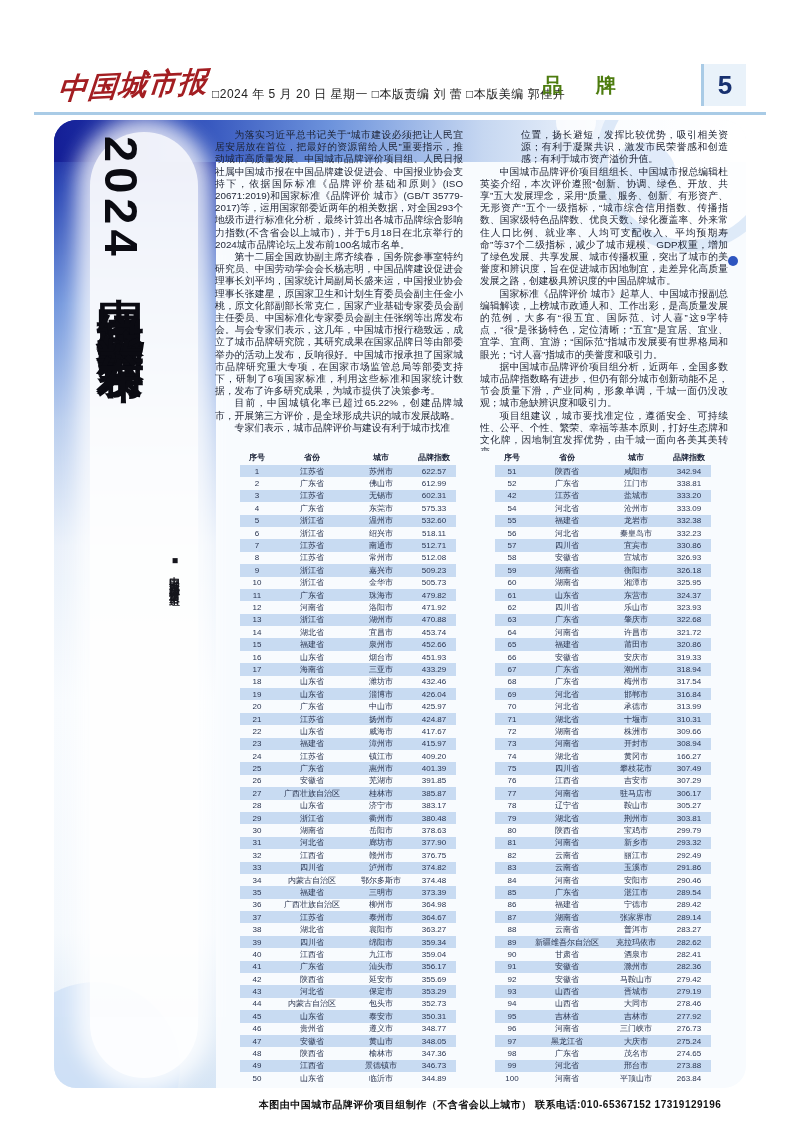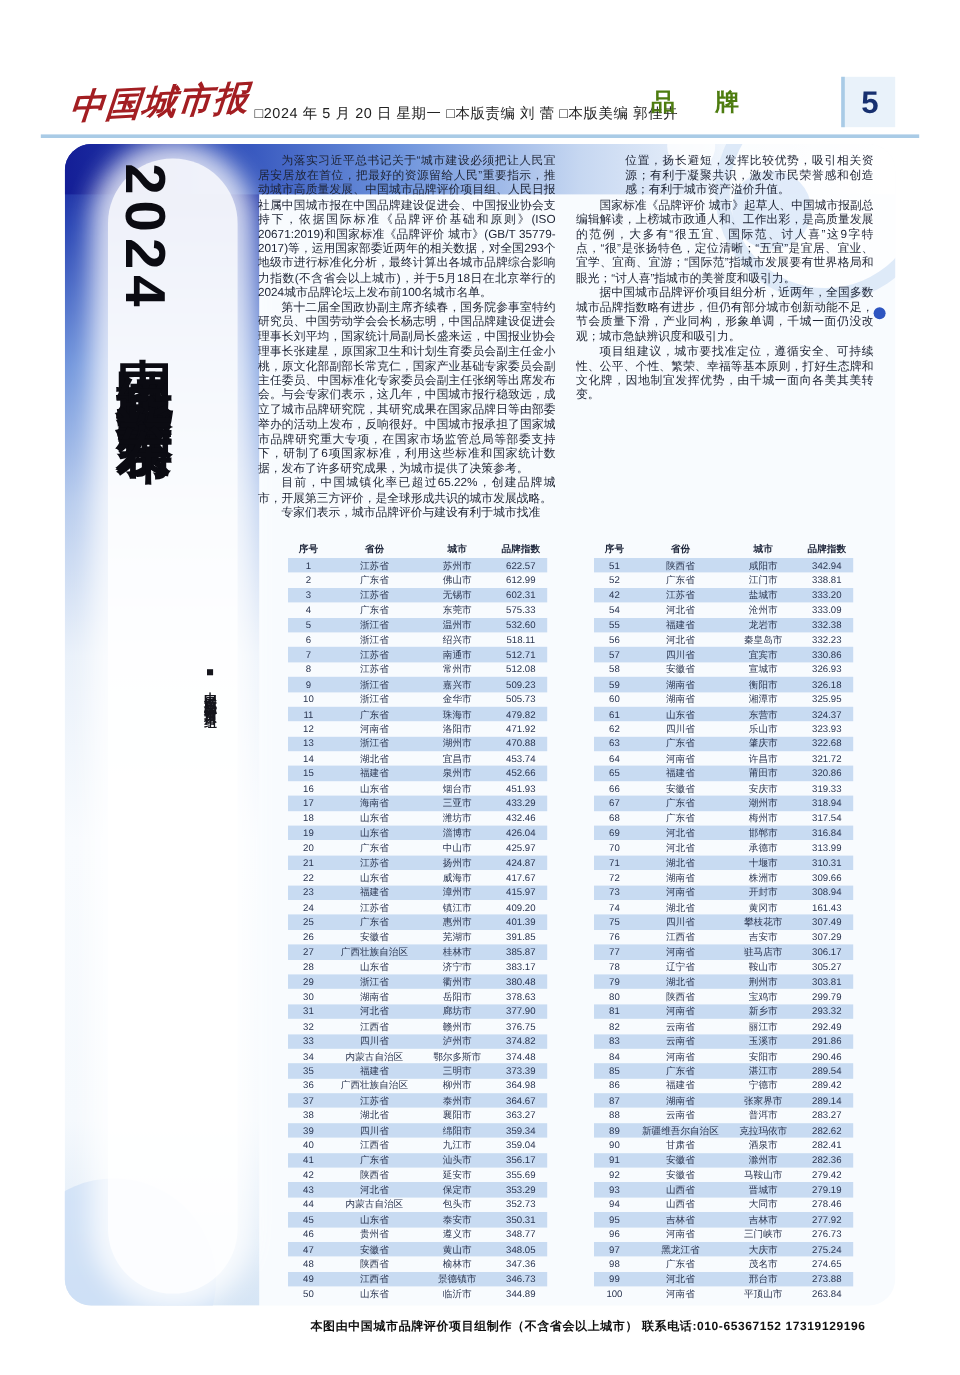--- a/index.html
+++ b/index.html
@@ -98,20 +98,21 @@
 
   <div class="col col-left">
     <p class="para">为落实习近平总书记关于“城市建设必须把让人民宜居安居放在首位，把最好的资源留给人民”重要指示，推动城市高质量发展、中国城市品牌评价项目组、人民日报社属中国城市报在中国品牌建设促进会、中国报业协会支持下，依据国际标准《品牌评价基础和原则》(ISO 20671:2019)和国家标准《品牌评价 城市》(GB/T 35779-2017)等，运用国家部委近两年的相关数据，对全国293个地级市进行标准化分析，最终计算出各城市品牌综合影响力指数(不含省会以上城市)，并于5月18日在北京举行的2024城市品牌论坛上发布前100名城市名单。</p>
     <p class="para">第十二届全国政协副主席齐续春，国务院参事室特约研究员、中国劳动学会会长杨志明，中国品牌建设促进会理事长刘平均，国家统计局副局长盛来运，中国报业协会理事长张建星，原国家卫生和计划生育委员会副主任金小桃，原文化部副部长常克仁，国家产业基础专家委员会副主任委员、中国标准化专家委员会副主任张纲等出席发布会。与会专家们表示，这几年，中国城市报行稳致远，成立了城市品牌研究院，其研究成果在国家品牌日等由部委举办的活动上发布，反响很好。中国城市报承担了国家城市品牌研究重大专项，在国家市场监管总局等部委支持下，研制了6项国家标准，利用这些标准和国家统计数据，发布了许多研究成果，为城市提供了决策参考。</p>
     <p class="para">目前，中国城镇化率已超过65.22%，创建品牌城市，开展第三方评价，是全球形成共识的城市发展战略。</p>
     <p class="para">专家们表示，城市品牌评价与建设有利于城市找准</p>
   </div>
 
   <div class="col col-right">
     <p class="para cont">位置，扬长避短，发挥比较优势，吸引相关资源；有利于凝聚共识，激发市民荣誉感和创造感；有利于城市资产溢价升值。</p>
+    <p class="para">中国城市品牌评价项目组组长、中国城市报总编辑杜英姿介绍，本次评价遵照“创新、协调、绿色、开放、共享”五大发展理念，采用“质量、服务、创新、有形资产、无形资产”五个一级指标，“城市综合信用指数、传播指数、国家级特色品牌数、优良天数、绿化覆盖率、外来常住人口比例、就业率、人均可支配收入、平均预期寿命”等37个二级指标，减少了城市规模、GDP权重，增加了绿色发展、共享发展、城市传播权重，突出了城市的美誉度和辨识度，旨在促进城市因地制宜，走差异化高质量发展之路，创建极具辨识度的中国品牌城市。</p>
     <p class="para">国家标准《品牌评价 城市》起草人、中国城市报副总编辑解读，上榜城市政通人和、工作出彩，是高质量发展的范例，大多有“很五宜、国际范、讨人喜”这9字特点，“很”是张扬特色，定位清晰；“五宜”是宜居、宜业、宜学、宜商、宜游；“国际范”指城市发展要有世界格局和眼光；“讨人喜”指城市的美誉度和吸引力。</p>
     <p class="para">据中国城市品牌评价项目组分析，近两年，全国多数城市品牌指数略有进步，但仍有部分城市创新动能不足，节会质量下滑，产业同构，形象单调，千城一面仍没改观；城市急缺辨识度和吸引力。</p>
     <p class="para">项目组建议，城市要找准定位，遵循安全、可持续性、公平、个性、繁荣、幸福等基本原则，打好生态牌和文化牌，因地制宜发挥优势，由千城一面向各美其美转变。</p>
   </div>
 
   <div class="dtable table-left">
     <div class="thead">
       <div class="tcell c0">序号</div>
       <div class="tcell c1">省份</div>
       <div class="tcell c2">城市</div>
@@ -564,21 +565,21 @@
         <div class="trow alt">
           <div class="tcell c0">73</div>
           <div class="tcell c1">河南省</div>
           <div class="tcell c2">开封市</div>
           <div class="tcell c3">308.94</div>
         </div>
         <div class="trow">
           <div class="tcell c0">74</div>
           <div class="tcell c1">湖北省</div>
           <div class="tcell c2">黄冈市</div>
-          <div class="tcell c3">161.43</div>
+          <div class="tcell c3">166.27</div>
         </div>
         <div class="trow alt">
           <div class="tcell c0">75</div>
           <div class="tcell c1">四川省</div>
           <div class="tcell c2">攀枝花市</div>
           <div class="tcell c3">307.49</div>
         </div>
         <div class="trow">
           <div class="tcell c0">76</div>
           <div class="tcell c1">江西省</div>

